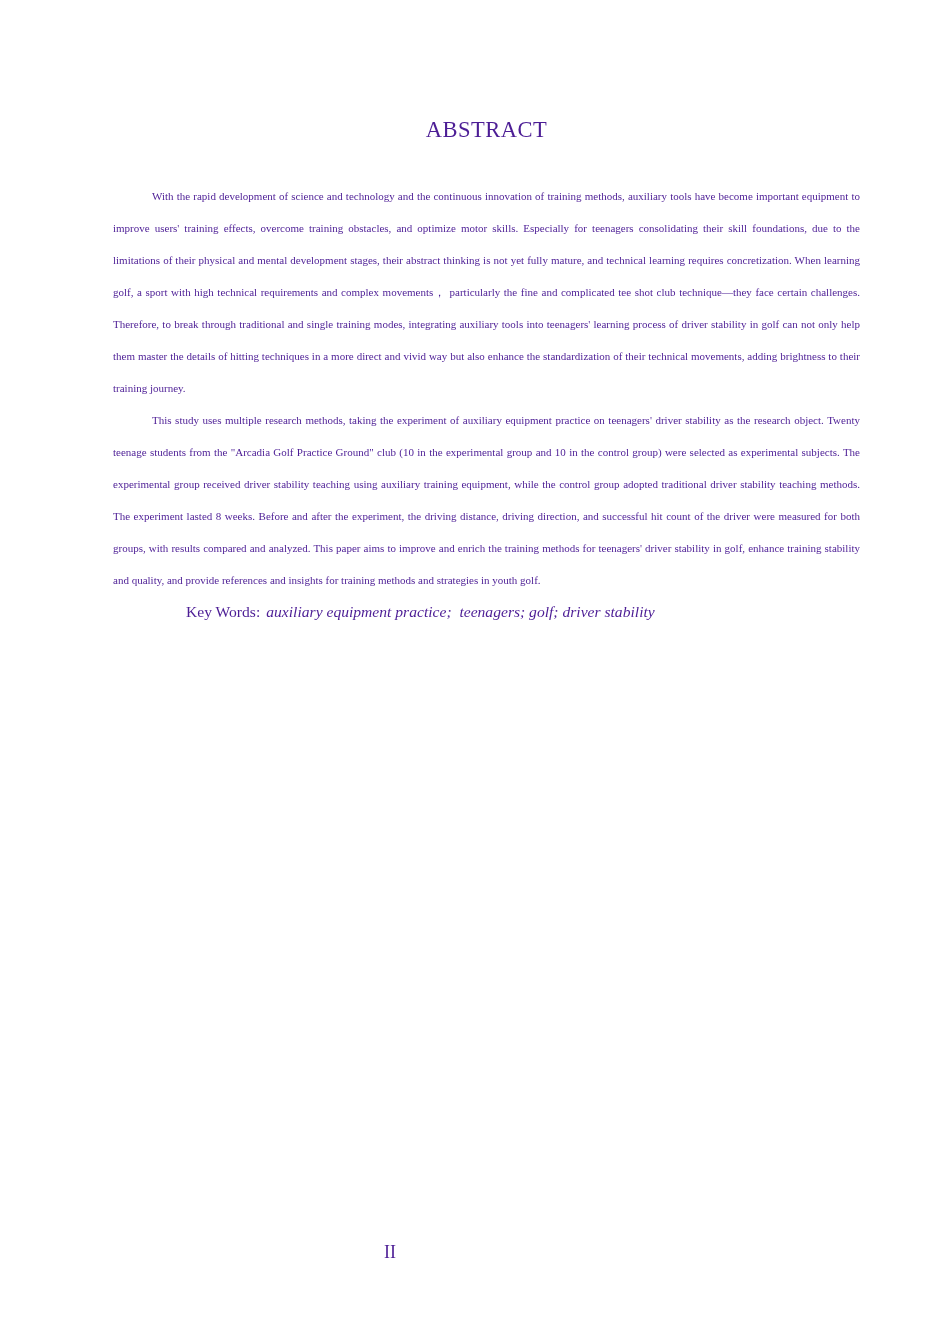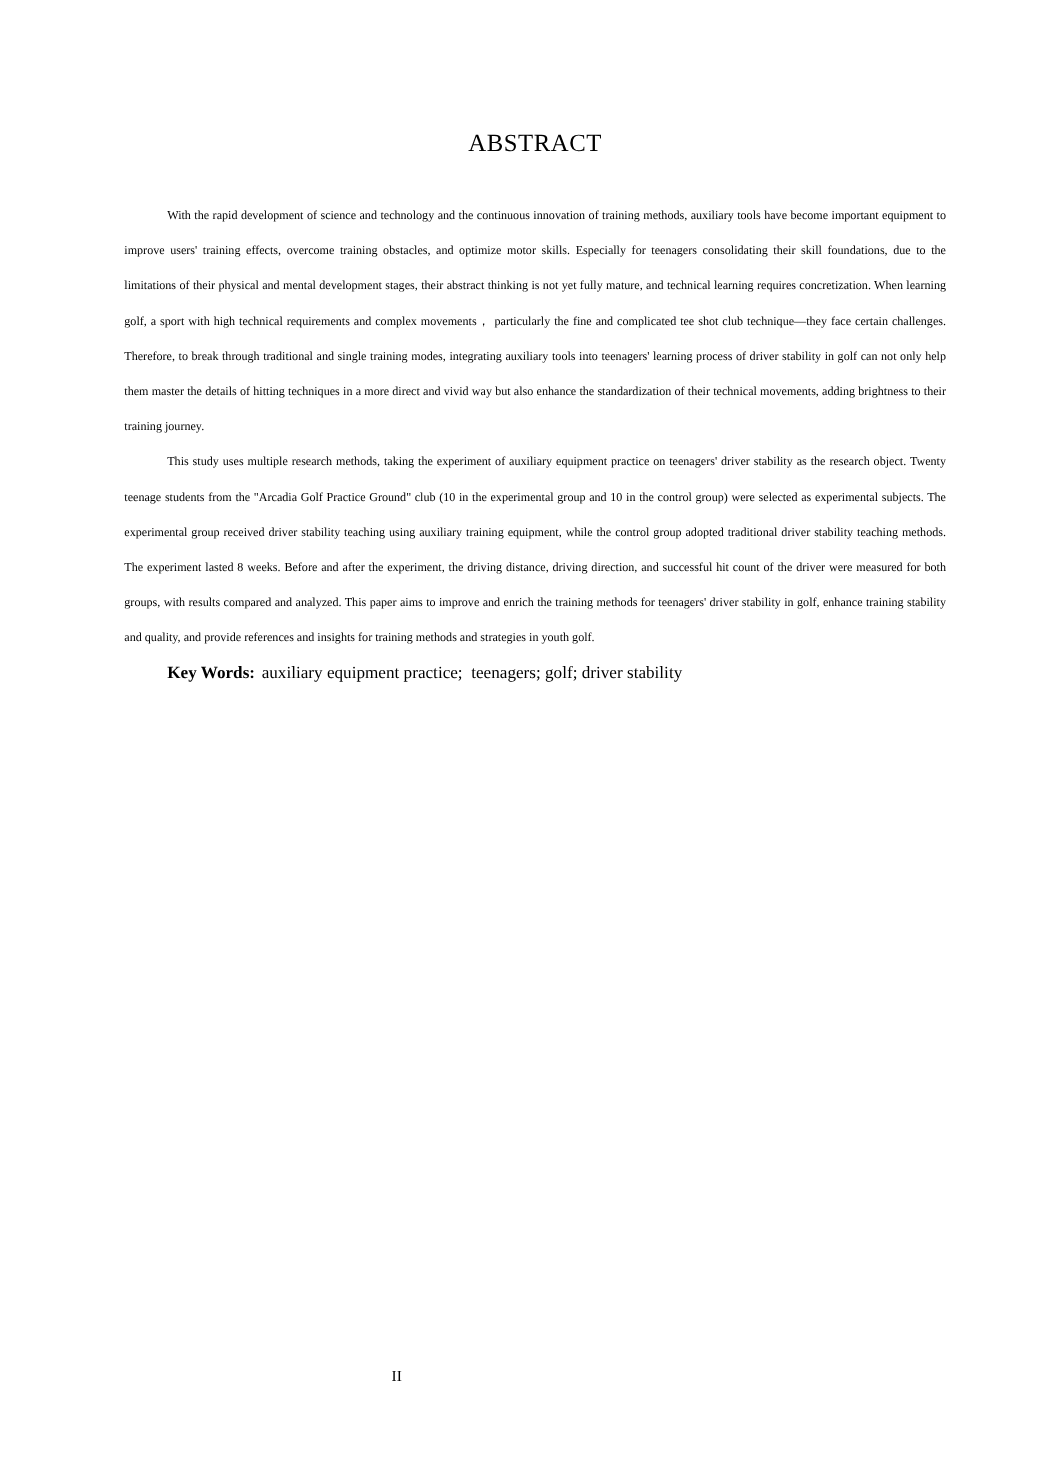--- a/index.html
+++ b/index.html
@@ -5,21 +5,21 @@
   html, body {
     margin: 0;
     padding: 0;
     background: #ffffff;
   }
   .page {
     position: relative;
     width: 950px;
     height: 1292px;
     background: #ffffff;
-    color: #000000;
+    color: #4c1d95;
     font-family: "Liberation Serif", serif;
     overflow: hidden;
     margin: 0 auto;
   }
   .content {
     position: absolute;
     left: 113px;
     top: 0;
     width: 747px;
   }
@@ -42,33 +42,35 @@
     margin-top: 37px;
   }
   .keywords {
     margin: 0;
     font-size: 15.6px;
     line-height: 32px;
     text-indent: 39px;
     text-align: left;
   }
   .keywords .kw-label {
-    font-weight: 700;
+    font-weight: 400;
+    margin-left: 34px;
   }
   .keywords .kw-text {
     white-space: pre-wrap;
     padding-left: 6px;
+    font-style: italic;
   }
   .page-number {
     position: absolute;
     left: 356px;
     top: 1243px;
     width: 40px;
-    text-align: left;
-    font-size: 14px;
+    text-align: right;
+    font-size: 18px;
     line-height: 18px;
   }
 </style>
 </head>
 <body>
 
 <div class="page">
   <div class="content">
     <h1 class="title">ABSTRACT</h1>
 

